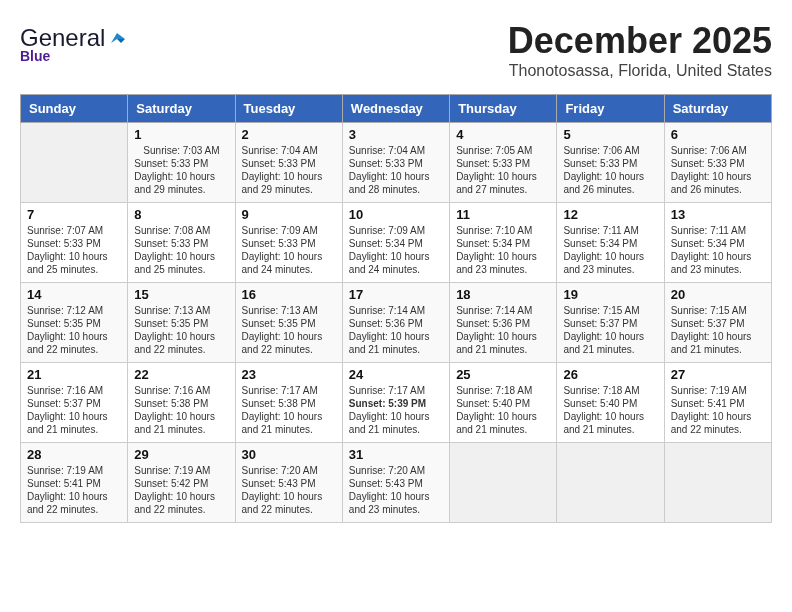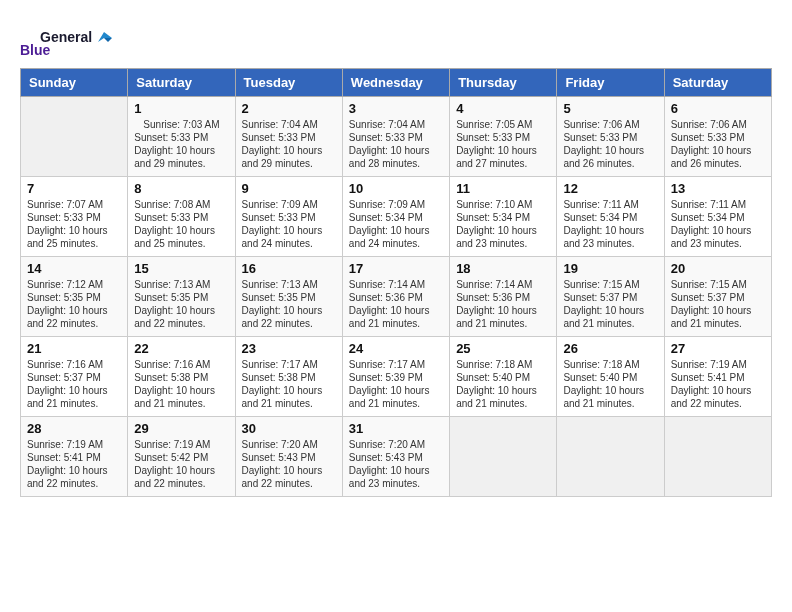--- a/index.html
+++ b/index.html
@@ -70,29 +70,31 @@
     .empty-cell {
       background: #f0f0f0 !important;
     }
   </style>
 </head>
 <body>
 
 <div class="clearfix">
   <div class="logo">
     <div style="display:flex;align-items:center;">
-      <span style="font-size:14px;font-weight:bold;color:#1a1a2e;margin-left:20px;">General</span>
+      <span style="font-size:24px;font-weight:normal;color:#1a1a2e;">General</span>
       <svg width="18" height="18" viewBox="0 0 18 18" style="margin-left:2px;">
         <polygon points="4,14 10,4 18,10 10,10" fill="#2288cc"></polygon>
         <polygon points="10,10 18,10 14,14" fill="#1166aa"></polygon>
       </svg>
     </div>
     <span style="font-size:14px;font-weight:bold;color:#4c1d95;margin-top:-4px;">Blue</span>
   </div>
   <div class="header">
+    <div class="header-title">December 2025</div>
+    <div class="header-subtitle">Thonotosassa, Florida, United States</div>
   </div>
 </div>
 
 <table>
   <thead>
     <tr id="header-row">
         <th>Sunday</th>
         <th>Saturday</th>
         <th>Tuesday</th>
         <th>Wednesday</th>
@@ -267,21 +269,21 @@
         <td>
           <span class="day-num">23</span>
           <div style="line-height: 1.3;">Sunrise: 7:17 AM</div>
           <div style="line-height: 1.3;">Sunset: 5:38 PM</div>
           <div style="line-height: 1.3;">Daylight: 10 hours</div>
           <div style="line-height: 1.3;">and 21 minutes.</div>
         </td>
         <td>
           <span class="day-num">24</span>
           <div style="line-height: 1.3;">Sunrise: 7:17 AM</div>
-          <div style="line-height: 1.3;">Sunset: 5:39 PM</div>
+          <div style="line-height: 1.3; font-weight: bold;">Sunset: 5:39 PM</div>
           <div style="line-height: 1.3;">Daylight: 10 hours</div>
           <div style="line-height: 1.3;">and 21 minutes.</div>
         </td>
         <td>
           <span class="day-num">25</span>
           <div style="line-height: 1.3;">Sunrise: 7:18 AM</div>
           <div style="line-height: 1.3;">Sunset: 5:40 PM</div>
           <div style="line-height: 1.3;">Daylight: 10 hours</div>
           <div style="line-height: 1.3;">and 21 minutes.</div>
         </td>

